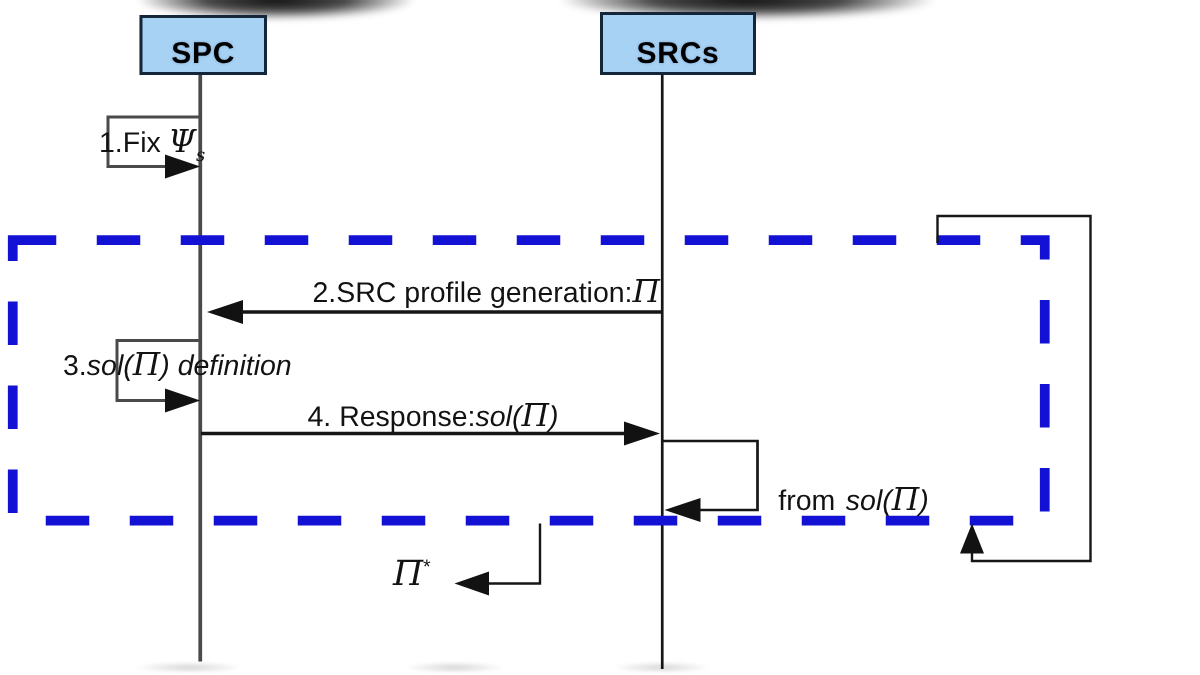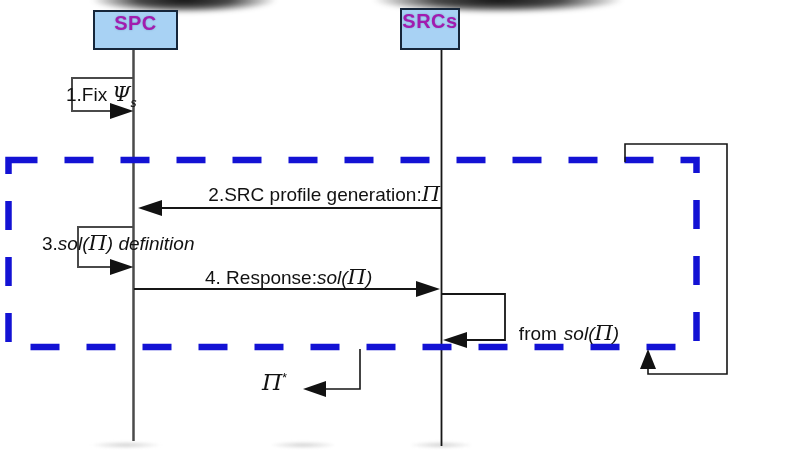--- a/index.html
+++ b/index.html
@@ -25,26 +25,26 @@
       rgba(175,175,175,0.5) 0%, rgba(205,205,205,0.25) 55%, rgba(255,255,255,0) 78%);
   }
   .sm1 { left:80px;  width:92px; }
   .sm2 { left:260px; width:86px; }
   .sm3 { left:400px; width:82px; }
 
   
   .actor {
     position:absolute; box-sizing:border-box;
     background:#a8d2f4; border:2px solid #16263a;
-    display:flex; align-items:flex-start; justify-content:center;
-    color:#a21caf; font-weight:bold; font-size:20px; letter-spacing:0.5px;
+    display:flex; align-items:flex-end; justify-content:center;
+    color:#000000; font-weight:bold; font-size:20px; letter-spacing:0.5px;
     text-shadow:0 0 2px rgba(120,160,200,0.9);
   }
   .actor-spc  { left:93px;  top:10px; width:85px; height:40px; }
-  .actor-srcs { left:400px; top:8px;  width:60px; height:42px; }
+  .actor-srcs { left:400px; top:8px;  width:104px; height:42px; }
 
   
   .lbl { position:absolute; font-size:19px; color:#121212; white-space:nowrap; line-height:23px; }
   .sym { font-family:"DejaVu Serif", serif; font-style:italic; font-size:21px; }
   .it  { font-style:italic; }
   .bold{ font-weight:bold; }
   .sub { font-family:"DejaVu Serif", serif; font-style:italic; font-size:12px; vertical-align:-6px; }
   .sup { font-size:13px; vertical-align:8px; }
   .m1  { left:46px;  top:83px;margin-left:20px; }
   .m1 .sym { margin-left:5px; }

